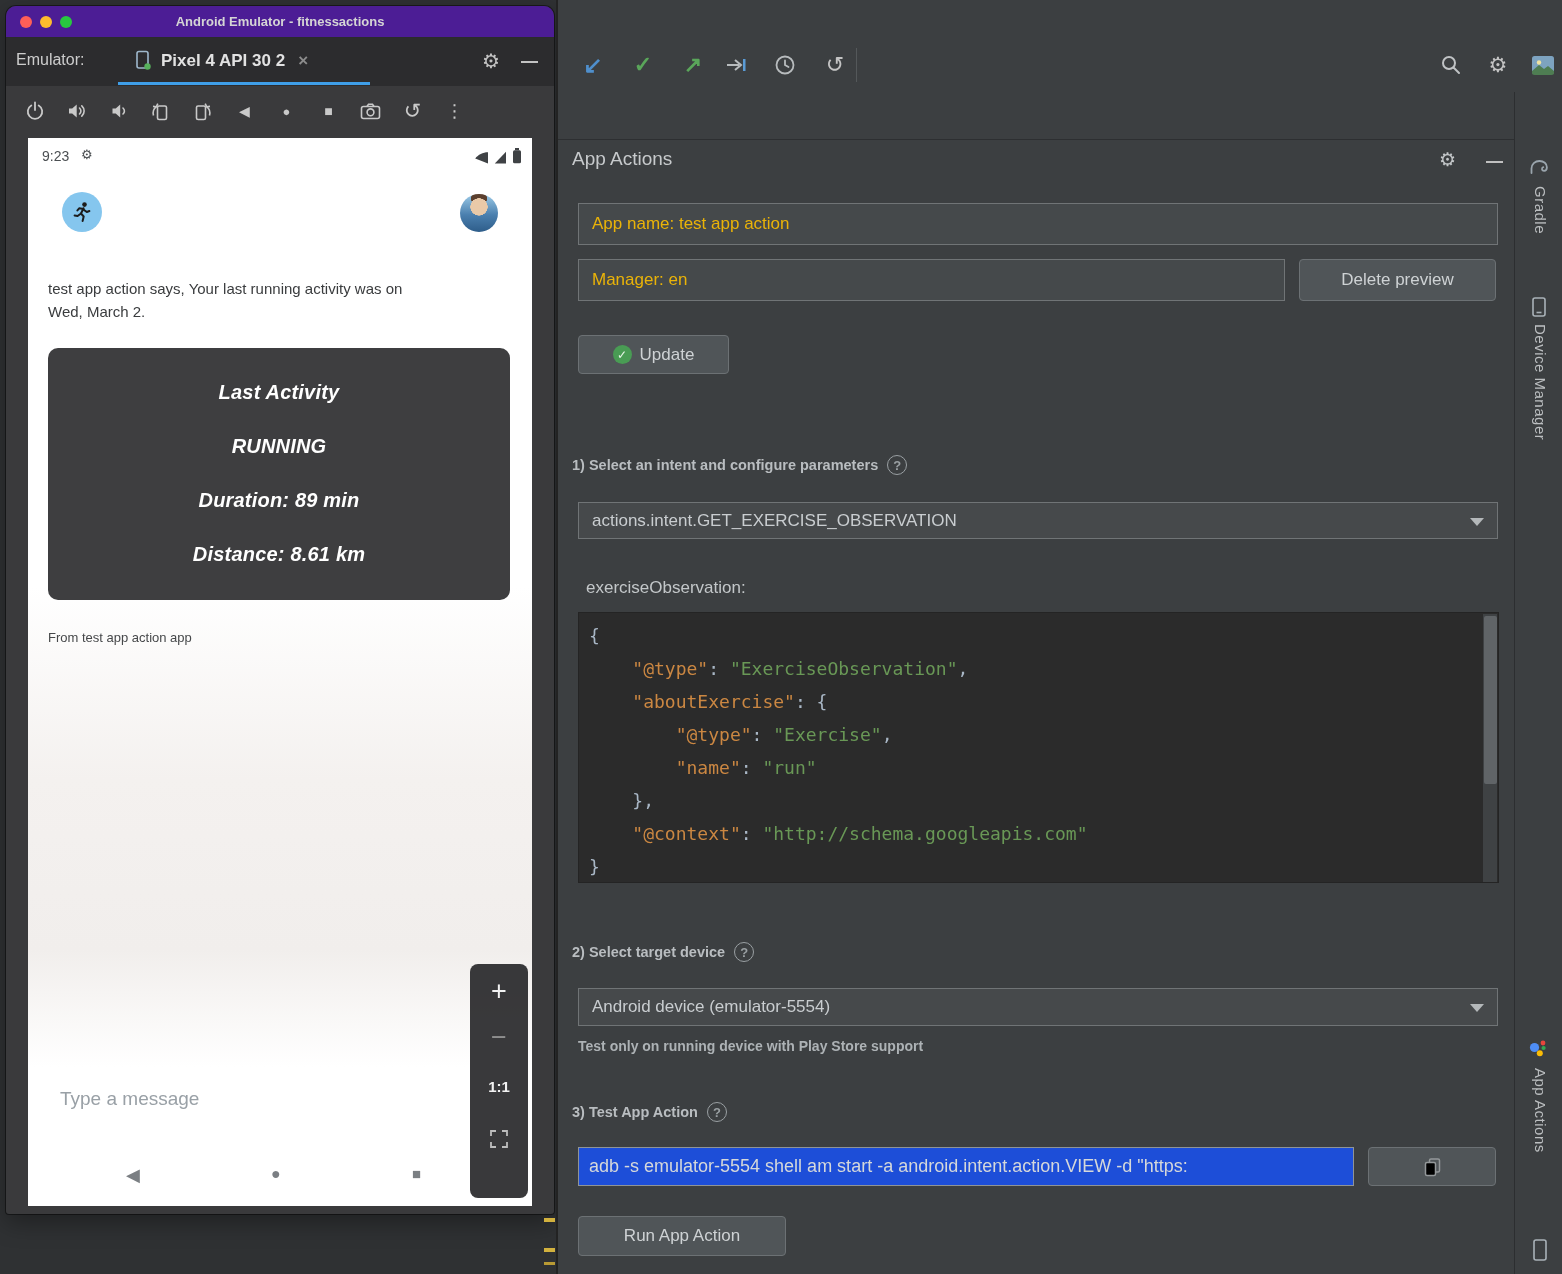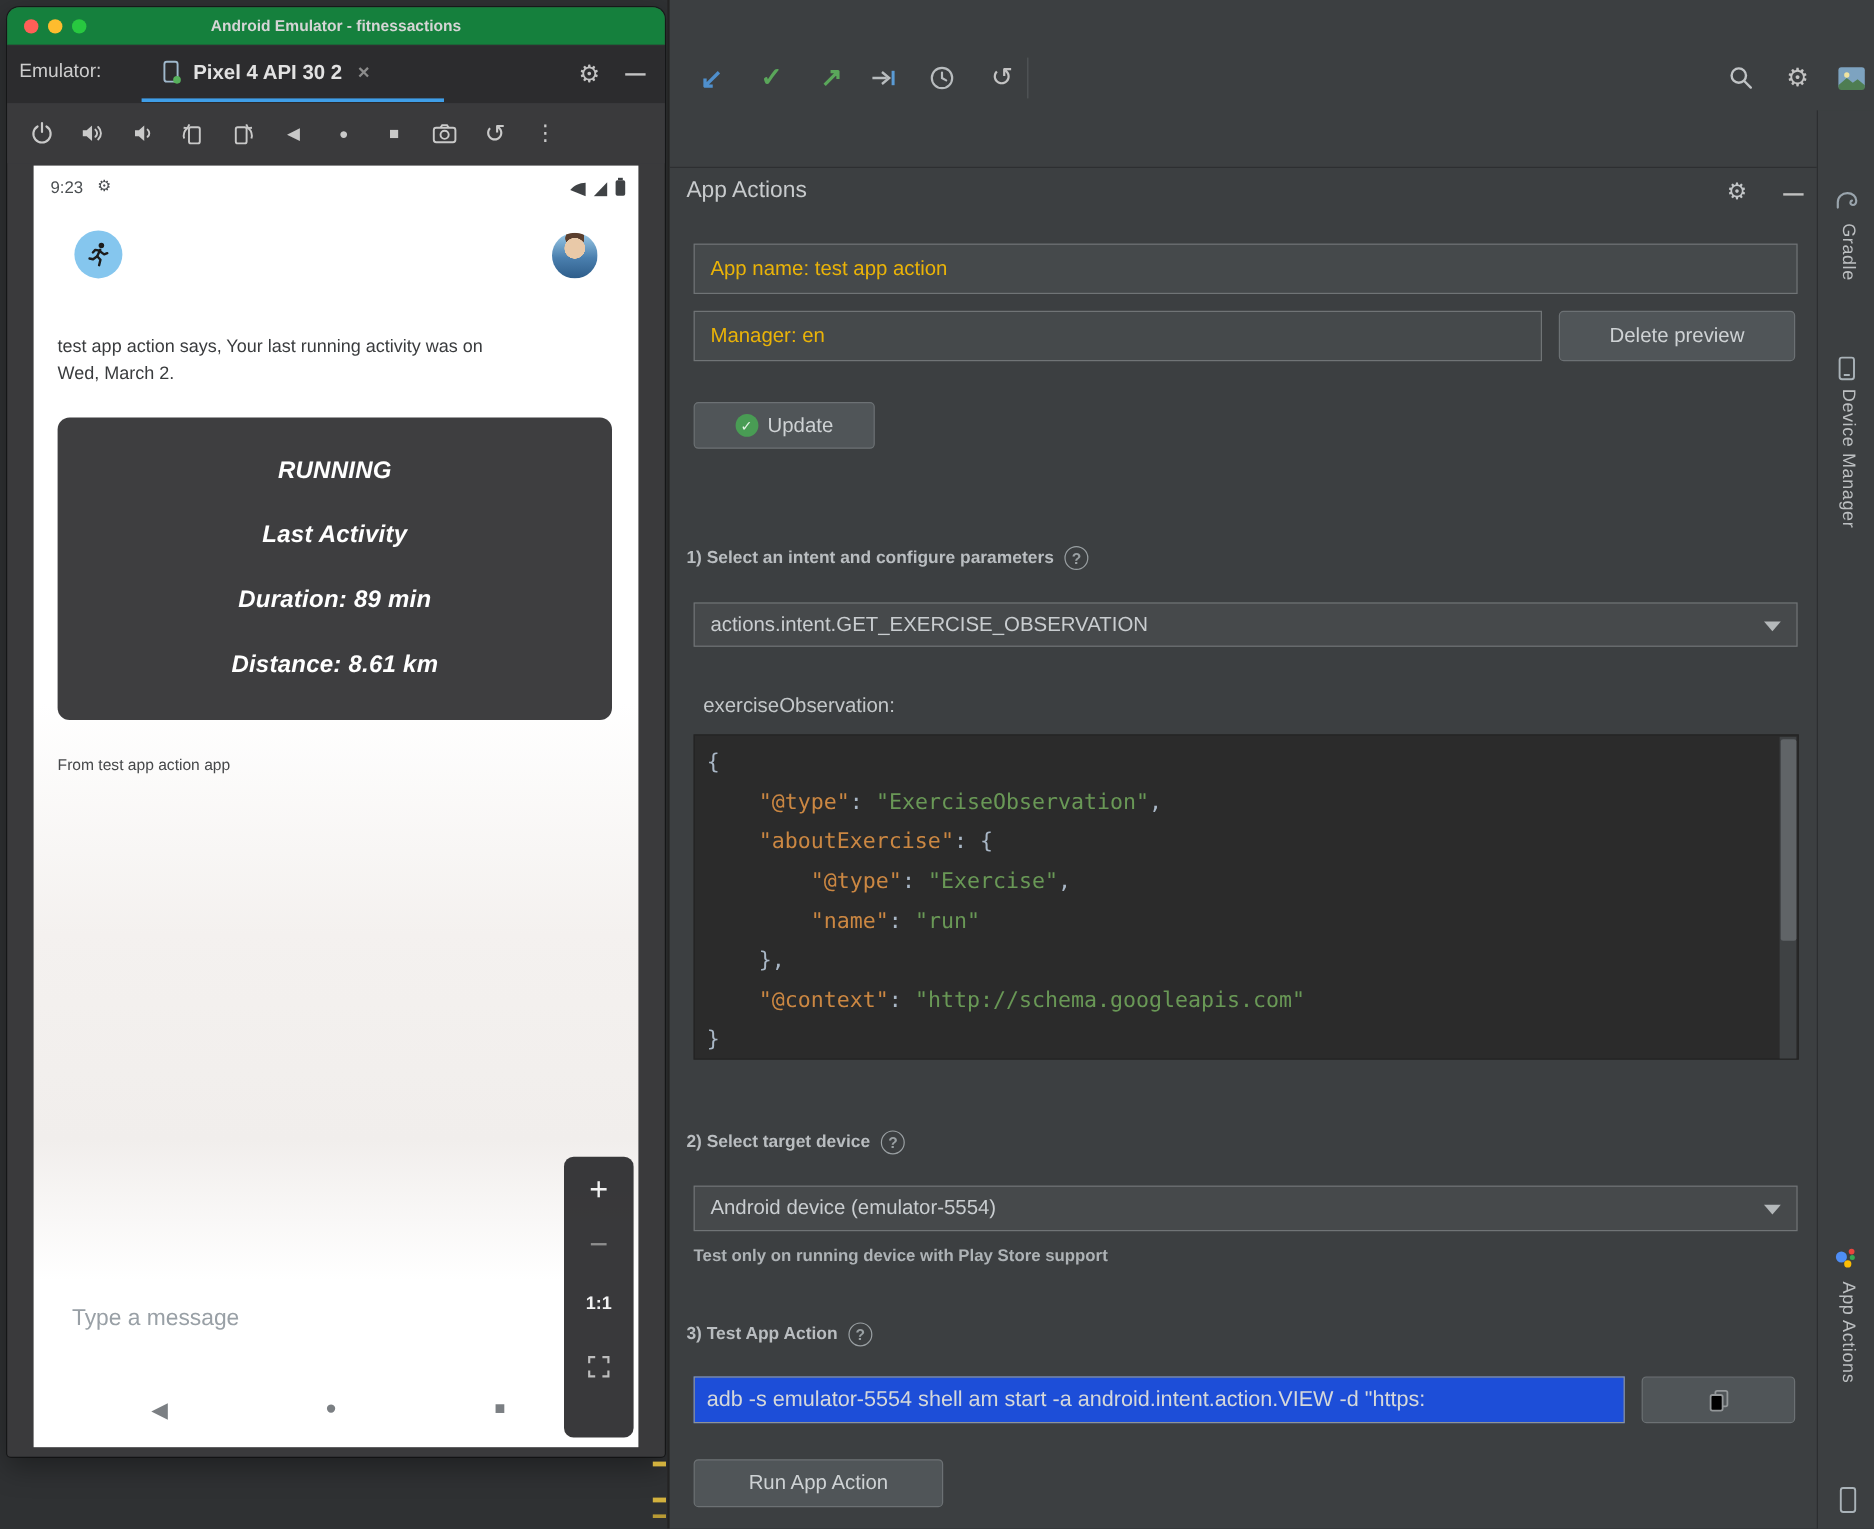--- a/index.html
+++ b/index.html
@@ -2,21 +2,21 @@
 <html><head>
 <meta charset="utf-8">
 <style>
   * { margin:0; padding:0; box-sizing:border-box; }
   html,body { width:1562px; height:1274px; }
   body { font-family:"Liberation Sans", sans-serif; background:#2f3133; overflow:hidden; }
   #root { position:relative; width:1562px; height:1274px; background:#2f3133; overflow:hidden; }
 
   
   .emu-window { position:absolute; left:6px; top:6px; width:548px; height:1208px; background:#3a3a3c; border-radius:10px 10px 3px 3px; box-shadow:0 0 0 1px rgba(0,0,0,.45), 0 8px 24px rgba(0,0,0,.35); }
-  .emu-titlebar { position:relative; height:32px; background:#15803d; border-radius:10px 10px 0 0; border-bottom:1px solid #2b2b2d; }
+  .emu-titlebar { position:relative; height:32px; background:#4c1d95; border-radius:10px 10px 0 0; border-bottom:1px solid #2b2b2d; }
   .traffic { position:absolute; left:14px; top:10px; display:flex; gap:8px; }
   .tl { width:12px; height:12px; border-radius:50%; display:inline-block; }
   .tl.red{ background:#ff5f57; } .tl.yellow{ background:#febc2e; } .tl.green{ background:#28c840; }
   .emu-title { text-align:center; line-height:32px; font-size:13px; font-weight:bold; color:#d5d5d5; }
   .emu-tabrow { position:relative; height:48px; background:#2c2c2e; }
   .emu-label { position:absolute; left:10px; top:13px; font-size:16px; color:#cdcdcd; }
   .emu-tab { position:absolute; left:112px; top:0; height:45px; width:252px; display:flex; align-items:center; gap:9px; padding-left:16px; font-size:17px; color:#e2e2e2;font-weight:bold; }
   .tab-underline { position:absolute; left:112px; top:44px; width:252px; height:3px; background:#3f9ee8; }
   .tab-close { color:#8c8c8c; font-size:17px; margin-left:4px; }
   .emu-gear { position:absolute; right:54px; top:11px; font-size:20px; color:#c3c3c3; }
@@ -192,22 +192,22 @@
             <path d="M13.4 9 L9.4 8.2 L7.4 10.4" fill="none" stroke="#1c1c1c" stroke-width="2" stroke-linecap="round" stroke-linejoin="round"></path>
             <path d="M11 13.5 L7.6 16 L4.6 15.4" fill="none" stroke="#1c1c1c" stroke-width="2" stroke-linecap="round" stroke-linejoin="round"></path>
           </svg>
         </span>
       </div>
       <div class="p-user-avatar"></div>
 
       <div class="p-message">test app action says, Your last running activity was on Wed, March 2.</div>
 
       <div class="p-card">
+        <div class="p-card-line">Last Activity</div>
         <div class="p-card-line">RUNNING</div>
-        <div class="p-card-line">Last Activity</div>
         <div class="p-card-line">Duration: 89 min</div>
         <div class="p-card-line">Distance: 8.61 km</div>
       </div>
 
       <div class="p-from">From test app action app</div>
 
       <div class="p-input">Type a message</div>
 
       <span class="p-nav-ic" style="left:98px; top:1026px; font-size:18px;">◀</span>
       <span class="p-nav-ic" style="left:243px; top:1027px; font-size:16px;">●</span>

